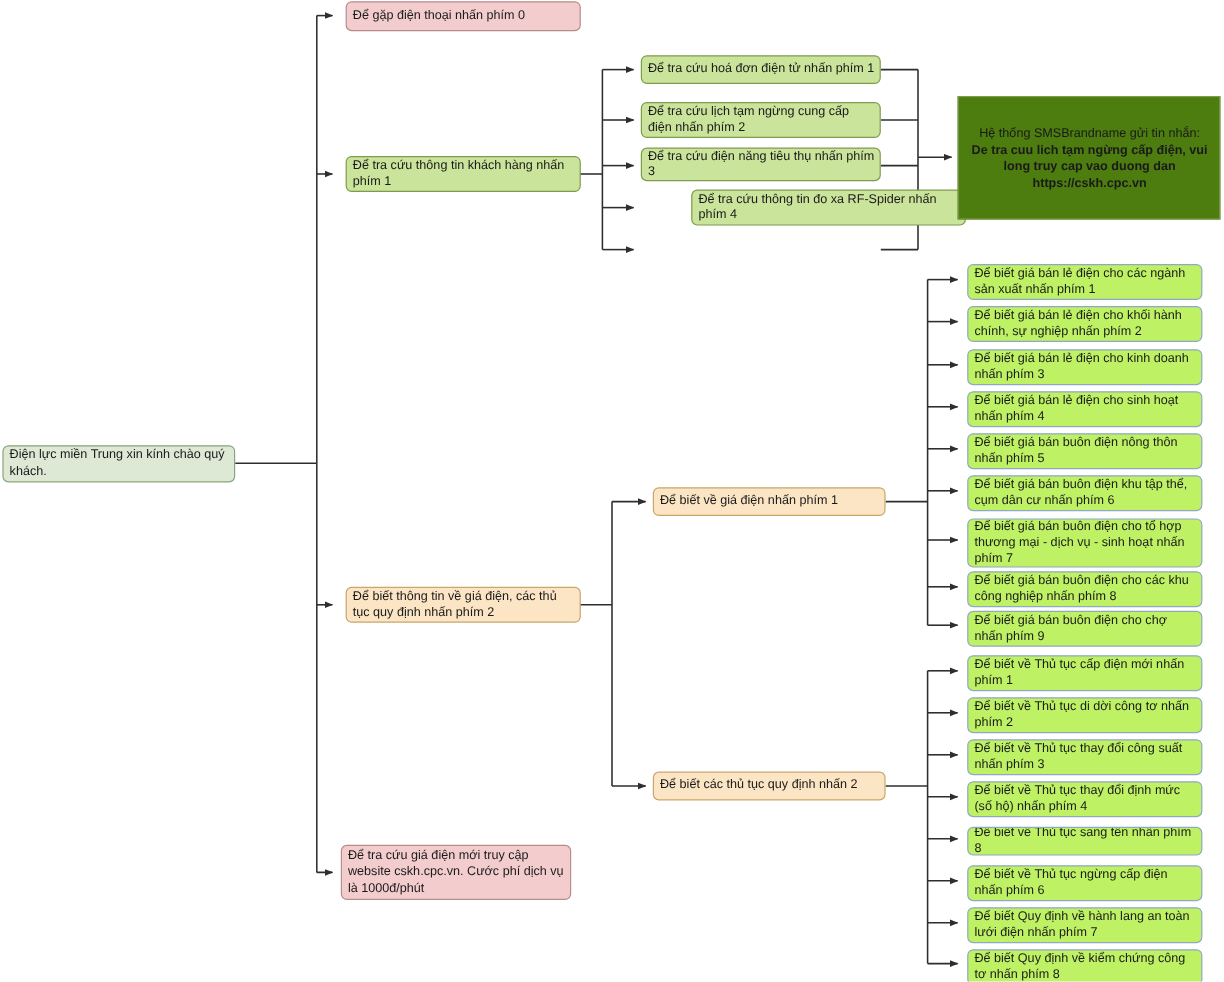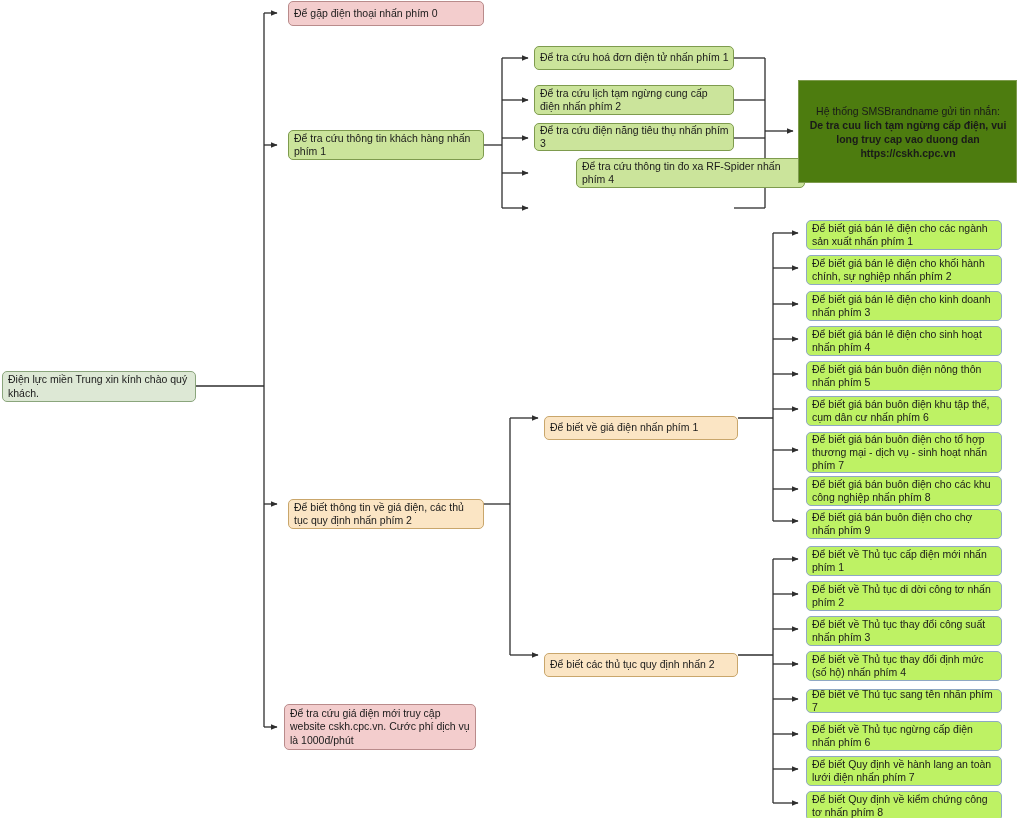--- a/index.html
+++ b/index.html
@@ -14,21 +14,21 @@
     position:absolute;z-index:2;box-sizing:border-box;
     border-radius:5px;border:1px solid #6f6f6f;
     font-size:10.5px;line-height:13.2px;color:#1a1a1a;
     padding:3px 4px 3px 5px;
     display:flex;align-items:center;
     overflow:hidden;
   }
   .n-root{background:#dde8d5;border-color:#8aa57c;}
   .n-red{background:#f3cdcd;border-color:#b98b8b;}
   .n-green{background:#cbe49b;border-color:#7e9b4e;}
-  .n-orange{background:#fbe5c4;border-color:#c9a66b;margin-top:10px;}
+  .n-orange{background:#fbe5c4;border-color:#c9a66b;}
   .n-blue{background:#bef264;border-color:#8fa8c4;}
   .n-sms{
     background:#4d7c0f;border:1px solid #7e9b4e;border-radius:0;
     text-align:center;justify-content:center;
     font-size:10.5px;line-height:14px;
   }
   .n-sms .sms-l1{font-weight:normal;}
   .n-sms .sms-b{font-weight:bold;}
   .lbl{display:block;width:100%;}
 </style>
@@ -200,21 +200,21 @@
   <div class="node n-blue" style="left:806px;top:581px;width:196px;height:30px;">
     <span class="lbl">Để biết về Thủ tục di dời công tơ nhấn phím 2</span>
   </div>
   <div class="node n-blue" style="left:806px;top:616px;width:196px;height:30px;">
     <span class="lbl">Để biết về Thủ tục thay đổi công suất nhấn phím 3</span>
   </div>
   <div class="node n-blue" style="left:806px;top:651px;width:196px;height:30px;">
     <span class="lbl">Để biết về Thủ tục thay đổi định mức (số hộ) nhấn phím 4</span>
   </div>
   <div class="node n-blue" style="left:806px;top:689px;width:196px;height:24px;">
-    <span class="lbl">Để biết về Thủ tục sang tên nhấn phím 7</span>
+    <span class="lbl">Để biết về Thủ tục sang tên nhấn phím 8</span>
   </div>
   <div class="node n-blue" style="left:806px;top:721px;width:196px;height:30px;">
     <span class="lbl">Để biết về Thủ tục ngừng cấp điện nhấn phím 6</span>
   </div>
   <div class="node n-blue" style="left:806px;top:756px;width:196px;height:30px;">
     <span class="lbl">Để biết Quy định về hành lang an toàn lưới điện nhấn phím 7</span>
   </div>
   <div class="node n-blue" style="left:806px;top:791px;width:196px;height:30px;">
     <span class="lbl">Để biết Quy định về kiểm chứng công tơ nhấn phím 8</span>
   </div>

